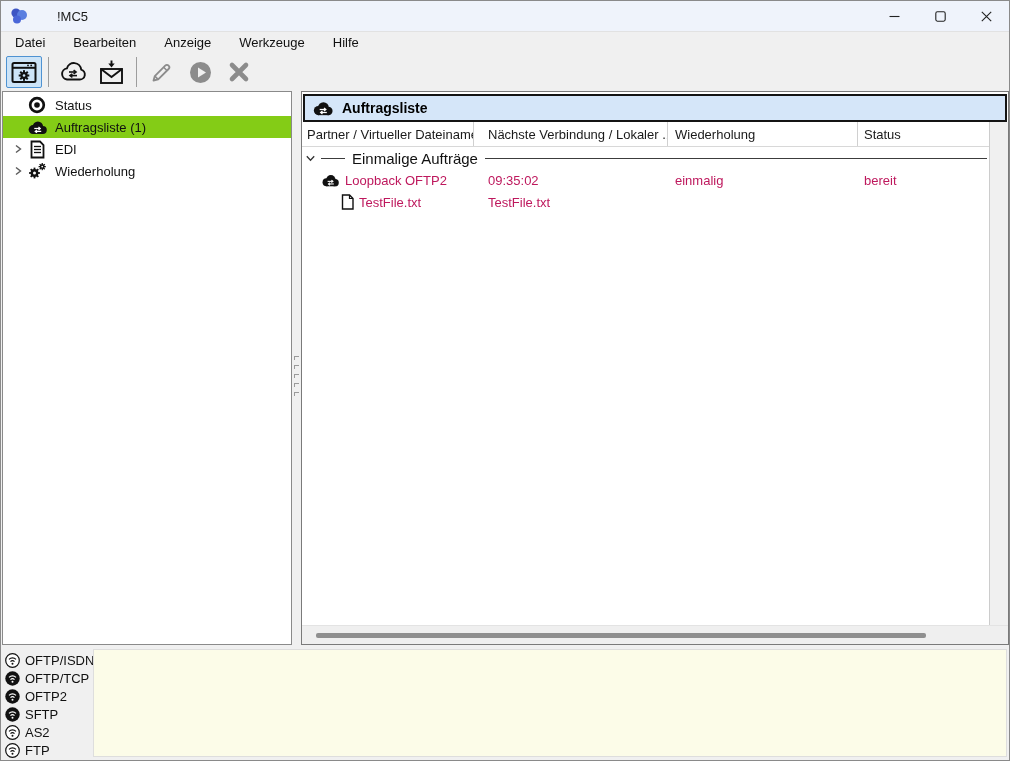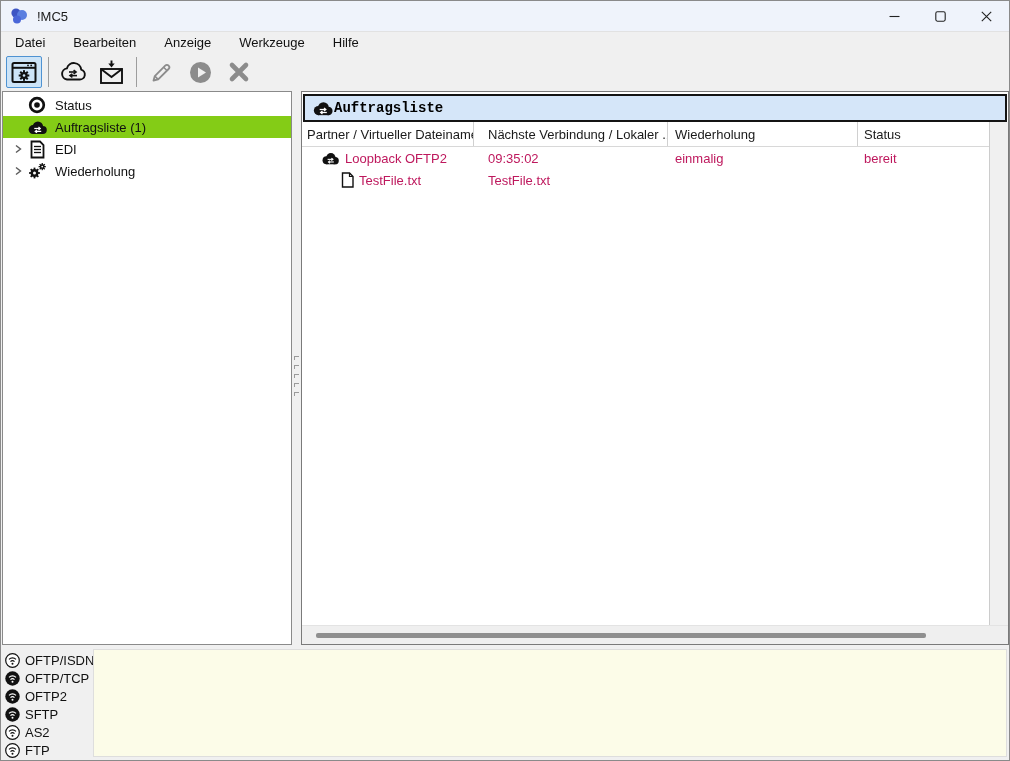--- a/index.html
+++ b/index.html
@@ -1,21 +1,21 @@
 <!DOCTYPE html>
 <html><head>
 <meta charset="utf-8">
 <style>
   html,body{margin:0;padding:0;}
   body{width:1010px;height:761px;position:relative;font-family:"Liberation Sans",sans-serif;
        background:#f0f0f0;overflow:hidden;}
   .window{position:absolute;inset:0;border:1px solid #8a8a8a;box-sizing:border-box;background:#f0f0f0;}
 
   
-  .titlebar{height:30px;background:#eff3fb;display:flex;align-items:center;padding-left:9px;box-sizing:border-box;}
+  .titlebar{height:30px;background:#eff3fb;display:flex;align-items:center;padding-left:9px;box-sizing:border-box;gap:20px;}
   .app-logo{width:18px;height:18px;margin-right:9px;}
   .title-text{font-size:13px;color:#1a1a1a;}
   .win-controls{margin-left:auto;display:flex;height:30px;}
   .win-btn{width:46px;display:flex;align-items:center;justify-content:center;cursor:default;}
 
   
   .menubar{height:22px;background:#f0f0f0;border-top:1px solid #e2e2e2;display:flex;align-items:center;
            box-sizing:border-box;}
   .menu-item{font-size:13px;color:#111;padding:0 14px;line-height:22px;}
 
@@ -35,21 +35,21 @@
   .tw-icon{width:22px;display:flex;align-items:center;justify-content:center;margin-right:7px;}
   .tree-label{font-size:13px;color:#111;}
 
   .splitter{position:absolute;left:292px;top:90px;width:8px;height:554px;background:#f0f0f0;}
   .grip{position:absolute;top:265px;left:1px;display:flex;flex-direction:column;gap:5px;}
   .grip span{width:4px;height:3px;border-top:1px solid #9a9a9a;border-left:1px solid #9a9a9a;display:block;}
 
   .main-panel{position:absolute;left:300px;top:90px;width:708px;height:554px;background:#ffffff;
               border:1px solid #7a7a7a;box-sizing:border-box;}
   .panel-header{margin:2px 1px 0 1px;height:24px;border:2px solid #141414;background:#d5e6f9;
-                display:flex;align-items:center;padding-left:7px;font-weight:700;font-size:14px;color:#000;font-family:Liberation Mono, monospace;}
+                display:flex;align-items:center;gap:8px;padding-left:7px;font-weight:700;font-size:14px;color:#000;}
   .cols{display:grid;grid-template-columns:172px 194px 190px 1fr;height:25px;width:688px;
         border-bottom:1px solid #d8d8d8;box-sizing:border-box;}
   .col-h{font-size:13px;color:#1a1a1a;line-height:25px;white-space:nowrap;overflow:hidden;box-sizing:border-box;}
   .col-h.s{border-right:1px solid #d0d0d0;}
   .c1p{padding-left:5px;} .c2p{padding-left:14px;} .c3p{padding-left:7px;} .c4p{padding-left:6px;}
 
   .rows-area{width:688px;}
   .grow{height:22px;display:flex;align-items:center;}
   .gline{border-top:1px solid #3c3c3c;height:0;}
   .gl-short{width:24px;} .gl-fill{flex:1;margin-right:3px;}
@@ -297,20 +297,30 @@
 
     <div class="cols">
       <div class="col-h s c1p">Partner / Virtueller Dateiname</div>
       <div class="col-h s c2p">Nächste Verbindung / Lokaler ...</div>
       <div class="col-h s c3p">Wiederholung</div>
       <div class="col-h c4p">Status</div>
     </div>
 
     <div class="rows-area">
 
+      <div class="grow">
+        <span class="gchev">
+          <svg width="11" height="11" viewBox="0 0 11 11">
+              <path d="M1.8 3.2 L5.5 7.2 9.2 3.2" fill="none" stroke="#333" stroke-width="1.3"></path>
+            </svg>
+        </span>
+        <span class="gline gl-short"></span>
+        <span class="glabel">Einmalige Aufträge</span>
+        <span class="gline gl-fill"></span>
+      </div>
 
       <div class="trow">
         <div class="tcell cell-flex">
           <span class="ind16"></span>
           <span>
             <svg width="19" height="13" viewBox="0 0 26 18">
               <g fill="#111">
                 <circle cx="7.5" cy="11.5" r="5.5"></circle>
                   <circle cx="13.5" cy="8" r="6.5"></circle>
                 <circle cx="19.5" cy="12" r="5"></circle>

